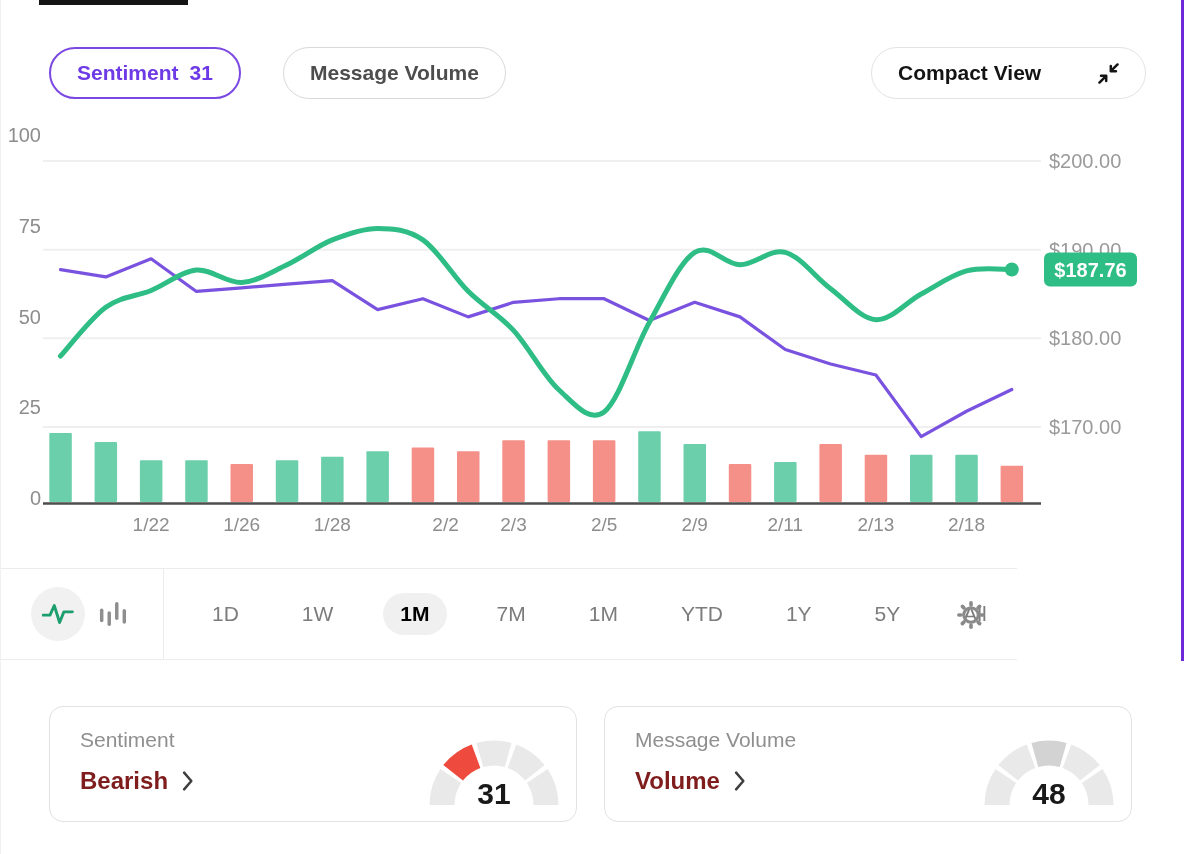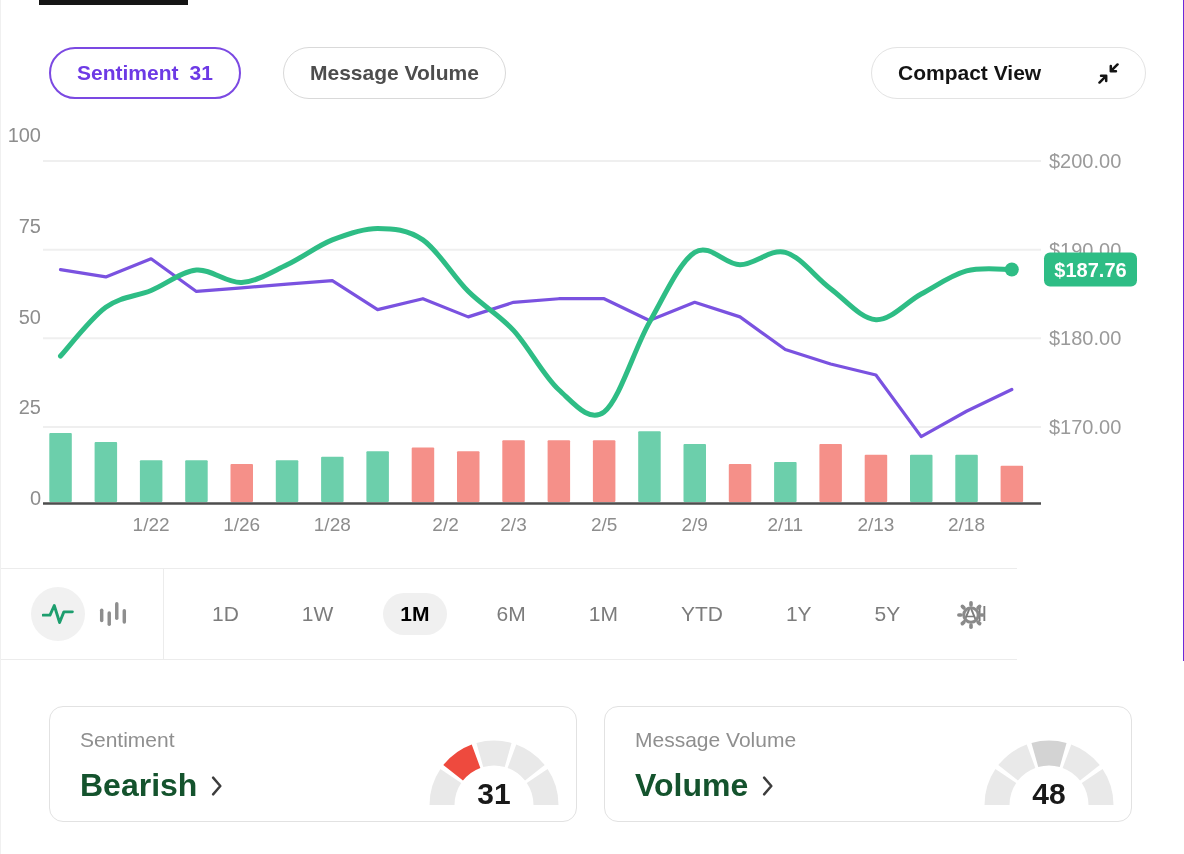--- a/index.html
+++ b/index.html
@@ -1,19 +1,19 @@
 <!DOCTYPE html>
 <html><head>
 <meta charset="utf-8">
 <style>
   * { margin:0; padding:0; box-sizing:border-box; }
   html,body { width:1184px; height:854px; background:#fff; overflow:hidden;
               font-family:"Liberation Sans", sans-serif; }
   #app { position:relative; width:1184px; height:854px; background:#fff;
-         border-left:1px solid #f0f0f0; border-right:1px solid #6d28d9; }
+         border-left:1px solid #f0f0f0; border-right:3px solid #6d28d9; }
 
   
   .tab-underline { position:absolute; left:38px; top:0; width:149px; height:5px; background:#151515; }
 
   
   .pill { position:absolute; top:47px; height:52px; display:flex; align-items:center;
           padding:0 26px; border-radius:27px; background:#fff; font-size:21px; font-weight:bold;
           cursor:pointer; }
   .pill-sentiment { left:48px; border:2px solid #7b49e2; color:#6d3ae5; }
   .pill-sentiment .pill-value { margin-left:11px; }
@@ -41,21 +41,21 @@
   .range-item.selected { background:#f0f0f0; color:#000000; font-weight:bold; padding:9px 17px; }
   .gear-btn { position:absolute; right:32px; top:32px; cursor:pointer; }
 
   
   .cards-section { position:absolute; left:0; top:661px; width:1184px; height:193px; background:#fff; }
   .card { position:absolute; top:45px; width:528px; height:116px; border:1px solid #e2e2e2;
           border-radius:14px; background:#fff; }
   .card-0 { left:48px; } .card-1 { left:603px; }
   .card-title { position:absolute; left:30px; top:21px; font-size:21px; color:#8f8f8f; }
   .card-value-row { position:absolute; left:30px; top:60px; display:flex; align-items:center; cursor:pointer; }
-  .card-value { font-size:32px; font-weight:bold; color:#14532d; }
+  .card-value { font-size:24px; font-weight:bold; color:#7f1d1d; }
   .card-chevron { margin-left:14px; display:flex; }
   .gauge-wrap { position:absolute; right:16px; bottom:13px; }
   .gauge-num { font-size:30px; font-weight:bold; fill:#191919; text-anchor:middle; }
 </style>
 </head>
 <body>
 
 <div id="app">
 
   <div class="tab-underline"></div>
@@ -152,21 +152,21 @@
           <line x1="9.5" y1="11" x2="9.5" y2="21.5"></line>
           <line x1="16.5" y1="2.5" x2="16.5" y2="16"></line>
           <line x1="23.5" y1="9" x2="23.5" y2="19.5"></line>
         </svg>
       </div>
     </div>
     <div class="ranges">
         <span class="range-item">1D</span>
         <span class="range-item">1W</span>
         <span class="range-item selected">1M</span>
-        <span class="range-item">6M</span>
+        <span class="range-item">7M</span>
         <span class="range-item">1M</span>
         <span class="range-item">YTD</span>
         <span class="range-item">1Y</span>
         <span class="range-item">5Y</span>
         <span class="range-item">All</span>
       </div>
     <div class="gear-btn">
       <svg width="28" height="28" viewBox="0 0 24 24" fill="none" stroke="#8a8a8a" stroke-linecap="round">
         <circle cx="12" cy="12" r="6.2" stroke-width="2.6"></circle>
         <g stroke-width="3.1">

